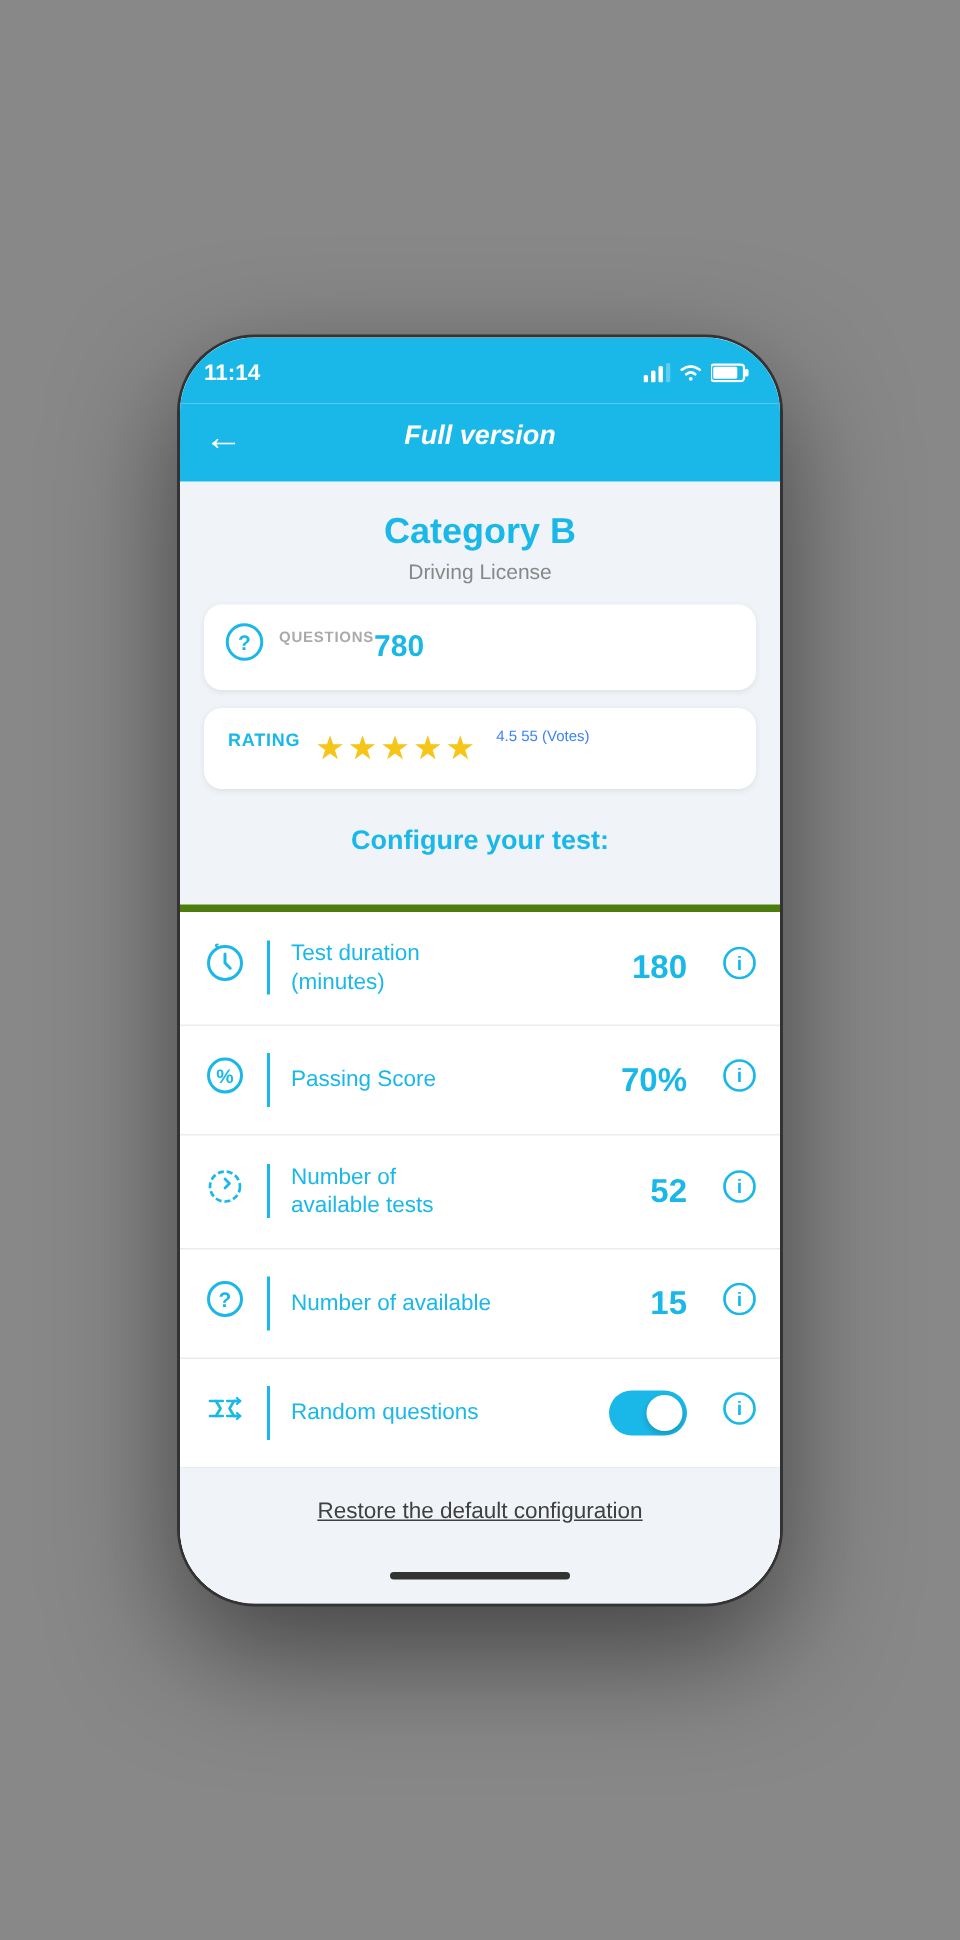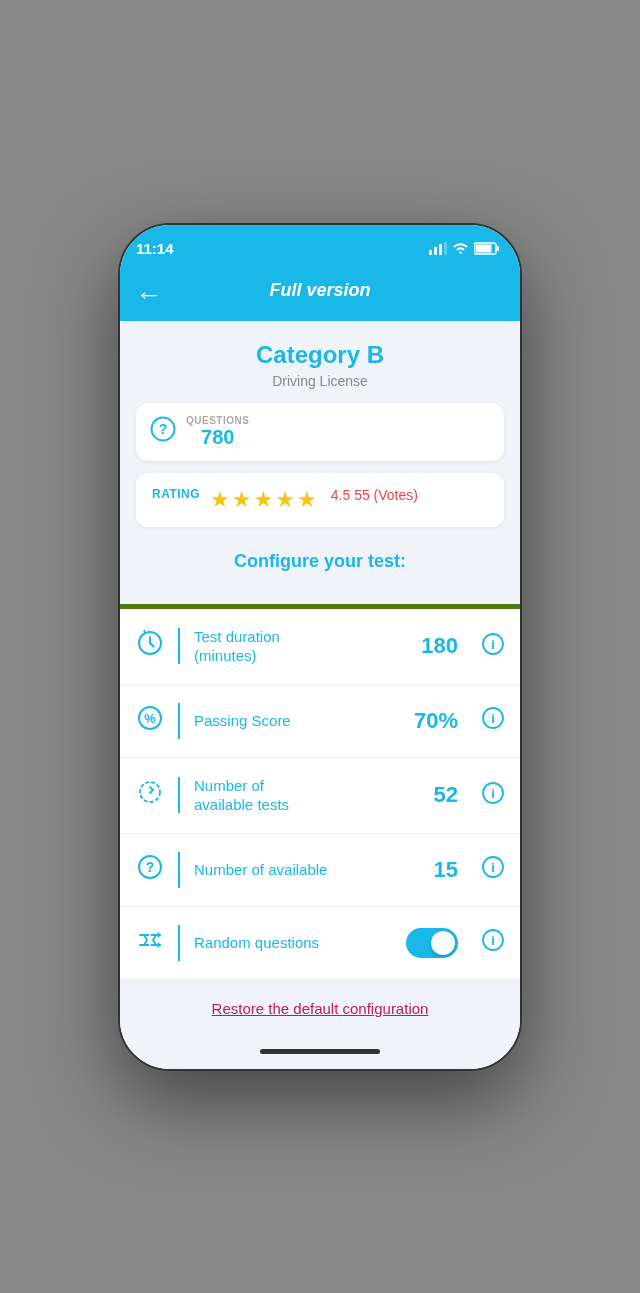--- a/index.html
+++ b/index.html
@@ -106,21 +106,21 @@
       align-items: center;
       gap: 10px;
       box-shadow: 0 1px 4px rgba(0,0,0,0.08);
     }
     .stat-icon {
       color: #1ab8e8;
       font-size: 24px;
     }
     .stat-info {
       display: flex;
-      flex-direction: column;
+      flex-direction: row;
     }
     .stat-label {
       color: #aaa;
       font-size: 10px;
       font-weight: 600;
       letter-spacing: 0.5px;
       text-transform: uppercase;
     }
     .stat-value {
       color: #1ab8e8;
@@ -145,22 +145,22 @@
       letter-spacing: 0.5px;
       text-transform: uppercase;
     }
     .stars {
       display: flex;
       gap: 2px;
     }
     .star-full { color: #f5c518; font-size: 22px; }
     .star-half { color: #f5c518; font-size: 22px; }
     .rating-text {
-      color: #ef4444;
-      font-size: 14px;
+      color: #3b82f6;
+      font-size: 10px;
       font-weight: 500;
       margin-left: 4px;
     }
     
     .configure-title {
       color: #1ab8e8;
       font-size: 18px;
       font-weight: 700;
       text-align: center;
       padding: 8px 0 16px;
@@ -232,21 +232,21 @@
       border-radius: 50%;
       box-shadow: 0 2px 4px rgba(0,0,0,0.2);
     }
     
     .restore-section {
       background: #f0f4f8;
       padding: 20px 16px;
       text-align: center;
     }
     .restore-link {
-      color: #be185d;
+      color: #404040;
       font-size: 15px;
       text-decoration: underline;
       cursor: pointer;
       text-align: center;
     }
     
     .home-indicator {
       background: #f0f4f8;
       height: 28px;
       display: flex;

